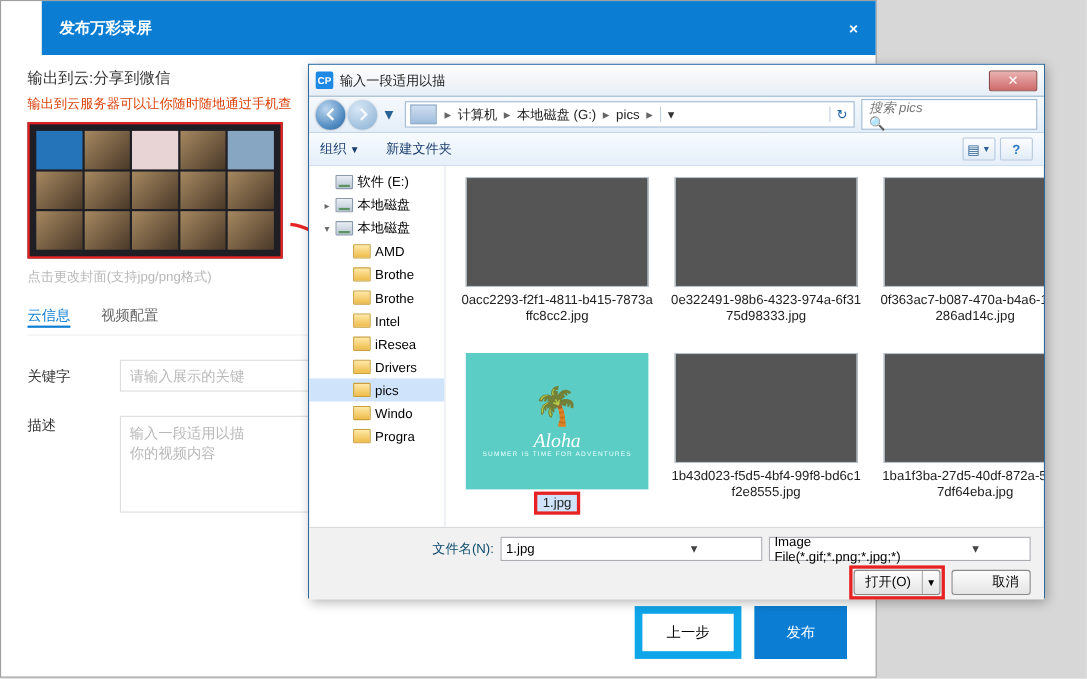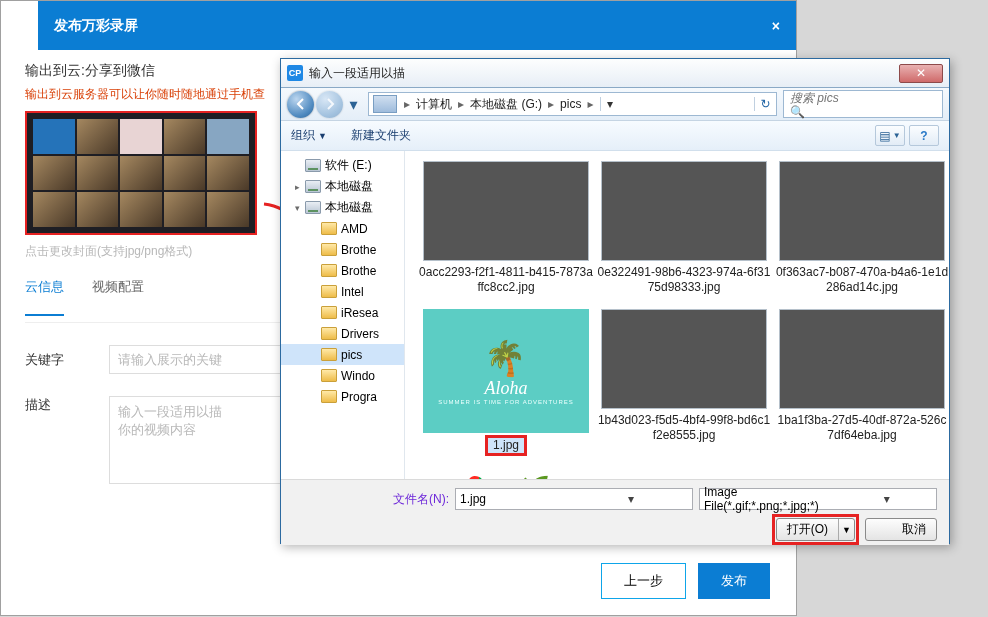--- a/index.html
+++ b/index.html
@@ -13,30 +13,30 @@
   .app-body{padding:12px 24px;}
   .section-title{font-size:14px;color:#333;margin-top:0;}
   .section-sub{font-size:12px;color:#d94108;margin-top:6px;}
   .cover{margin-top:8px;width:232px;height:124px;border:2px solid #e62222;background:#1e1e24;display:grid;grid-template-columns:repeat(5,1fr);grid-template-rows:repeat(3,1fr);gap:2px;padding:6px;}
   .cover div{background:linear-gradient(135deg,#a58860,#4a3928);}
   .cover div:nth-child(1){background:#2573b9;}
   .cover div:nth-child(3){background:#e8d4d4;}
   .cover div:nth-child(5){background:#87a6c2;}
   .cover-hint{font-size:12px;color:#b8b8b8;margin-top:8px;}
   .tabs{margin-top:18px;display:flex;gap:28px;padding-bottom:6px;border-bottom:1px solid #eee;}
-  .tabs a{font-size:13px;color:#666;text-decoration:none;padding-bottom:18px;}
+  .tabs a{font-size:13px;color:#666;text-decoration:none;padding-bottom:0;}
   .tabs a.active{color:#0b7dd3;border-bottom:2px solid #0b7dd3;}
   .formrow{display:flex;align-items:center;margin-top:22px;}
   .formrow label{width:84px;font-size:13px;color:#333;}
   .formrow input,.formrow textarea{flex:1;max-width:350px;font-size:13px;padding:6px 8px;border:1px solid #ddd;color:#333;}
   .formrow input::placeholder,.formrow textarea::placeholder{color:#b8b8b8;}
   .formrow textarea{height:88px;resize:none;}
   .formrow.desc{align-items:flex-start;}
   .buttons{position:absolute;bottom:16px;right:26px;display:flex;gap:12px;}
-  .buttons button{font-size:13px;padding:8px 22px;border:1px solid #0ea5e9;background:#fff;cursor:pointer;text-align:center;}
+  .buttons button{font-size:13px;padding:8px 22px;border:7px solid #0ea5e9;background:#fff;cursor:pointer;text-align:center;}
   .buttons button.primary{background:#0b7dd3;color:#fff;border-color:#0b7dd3;}
 
   
   .arrow{position:absolute;}
   .arr1{top:200px;left:262px;}
   .arr2{top:420px;left:630px;}
   .arrow svg{stroke:#e62222;fill:#e62222;}
 
   
   .dlg{position:absolute;top:58px;left:280px;width:670px;height:486px;
@@ -65,40 +65,40 @@
   .tbbtn{width:30px;height:21px;border:1px solid #b5c8db;background:linear-gradient(#fbfdff,#e2ecf6);border-radius:2px;display:flex;align-items:center;justify-content:center;color:#2b6295;font-size:12px;cursor:pointer;}
   .dlg-main{display:flex;height:328px;}
   .tree{width:124px;border-right:1px solid #e0e7ee;overflow:hidden;font-size:12px;padding-top:4px;}
   .tree-item{display:flex;align-items:center;height:21px;padding-left:14px;cursor:pointer;white-space:nowrap;}
   .tree-item.lv2{padding-left:30px;}
   .tree-item.sel{background:#cfe4fa;}
   .tri{width:10px;color:#6b6b6b;font-size:9px;}
   .fldr{width:16px;height:13px;background:linear-gradient(#ffe9a8,#eebc49);border:1px solid #caa03a;border-radius:1px;margin-right:4px;flex-shrink:0;}
   .drv{width:16px;height:13px;background:linear-gradient(#e9eef4,#b9c6d4);border:1px solid #8a9aab;border-radius:1px;margin-right:4px;flex-shrink:0;position:relative;}
   .drv:after{content:"";position:absolute;bottom:1px;left:2px;width:10px;height:2px;background:#5d9261;}
-  .files{flex:1;overflow:auto;padding:6px 6px 6px 12px;display:grid;grid-template-columns:repeat(3,178px);grid-auto-rows:min-content;gap:0;}
+  .files{flex:1;overflow:auto;padding:6px 6px 6px 12px;display:grid;grid-template-columns:repeat(3,178px);grid-auto-rows:min-content;gap:12px;}
   .file{width:178px;display:flex;flex-direction:column;align-items:center;font-size:12px;color:#222;padding:4px 2px 10px;cursor:pointer;}
   .file .thumb{width:166px;height:100px;background:#555;border:1px solid #b5c0ca;background-size:cover;background-position:center;}
   .file .fname{text-align:center;margin-top:4px;line-height:15px;word-break:break-all;}
   .file.selected{position:relative;}
   .file.selected .fname{background:#cfe4fa;padding:1px 6px;outline:3px solid #e62222;outline-offset:-1px;}
   
   .th0{background:repeating-linear-gradient(45deg,#6a2a2a 0 8px,#2b1313 8px 16px);}
   .th1{background:linear-gradient(#de7f4d,#7e3a1d);}
   .th2{background:linear-gradient(160deg,#cfe9f4 0%,#6fb7d2 60%,#1e5b78 100%);}
   .th4{background:linear-gradient(#3b2b3d,#281b28);}
   .th5{background:linear-gradient(#1f3518,#4d7a33 60%,#a9d060);}
   .aloha{width:166px;height:124px;background:#5ccdc4;display:flex;flex-direction:column;align-items:center;justify-content:center;color:#fff;}
   .aloha .palm{font-size:34px;}
   .aloha .txt{font-family:cursive;font-size:18px;font-style:italic;}
   .aloha .sub{font-size:6px;letter-spacing:1px;color:#eafffd;}
   .toucan{width:166px;height:56px;background:#fff;display:flex;align-items:center;justify-content:center;font-size:36px;}
   .dlg-bottom{height:66px;background:#f1f1f1;border-top:1px solid #dadada;padding:8px 12px 0;}
   .fnrow{display:flex;align-items:center;font-size:12px;gap:6px;}
-  .fnrow label{color:#6d28d9;padding-left:100px}
+  .fnrow label{color:#0c4a6e;padding-left:100px}
   .fnrow .combo{flex:1;height:22px;background:#fff;border:1px solid #abadb3;display:flex;align-items:center;padding:0 4px;position:relative;}
   .fnrow .combo span{flex:1;}
   .fnrow .combo .cdd{width:16px;text-align:center;color:#444;cursor:pointer;}
   .fnrow .filter{width:190px;height:22px;gap:23px;}
   .btnrow{display:flex;justify-content:flex-end;gap:10px;margin-top:8px;}
   .winbtn{height:23px;min-width:72px;padding:0 10px;font-size:12px;background:linear-gradient(#fdfdfd,#e4e4e4);border:1px solid #8a8a8a;border-radius:3px;cursor:pointer;display:flex;align-items:center;justify-content:flex-end;}
   .winbtn.split{padding:0;}
   .winbtn.split .lab{padding:0 10px;}
   .winbtn.split .dd3{width:16px;border-left:1px solid #aaa;height:100%;display:flex;align-items:center;justify-content:center;font-size:9px;}
   .openwrap{outline:3px solid #e62222;outline-offset:1px;}

